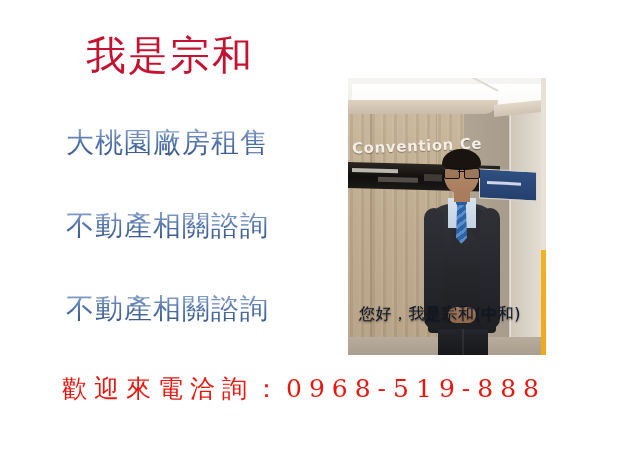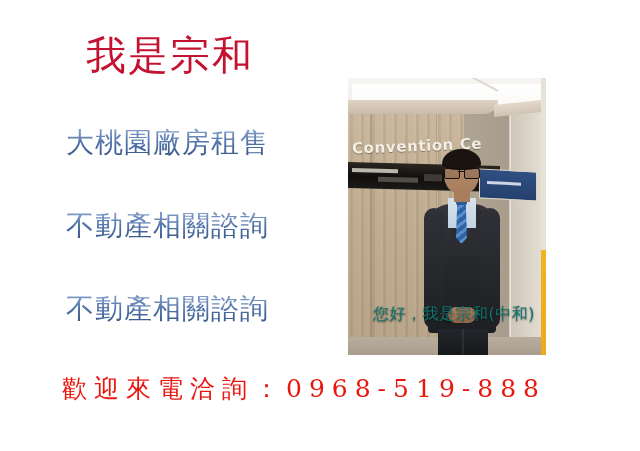--- a/index.html
+++ b/index.html
@@ -344,25 +344,25 @@
     content: "";
     position: absolute;
     left: 24px; top: 0; bottom: 0;
     width: 2px;
     background: rgba(255,255,255,0.07);
   }
 
   
   .photo-caption {
     position: absolute;
-    left: 373px;
+    left: 359px;
     top: 304px;
     font-family: "DejaVu Sans", "Liberation Sans", sans-serif;
     font-size: 16px;
-    color: #0f766e;
+    color: #0f172a;
     letter-spacing: 0.5px;
     text-shadow: 0 1px 2px rgba(0,0,0,0.55);
     white-space: nowrap;
     z-index: 5;
   }
 
   
   .photo-strip {
     position: absolute;
     right: 0; top: 0; bottom: 0;

